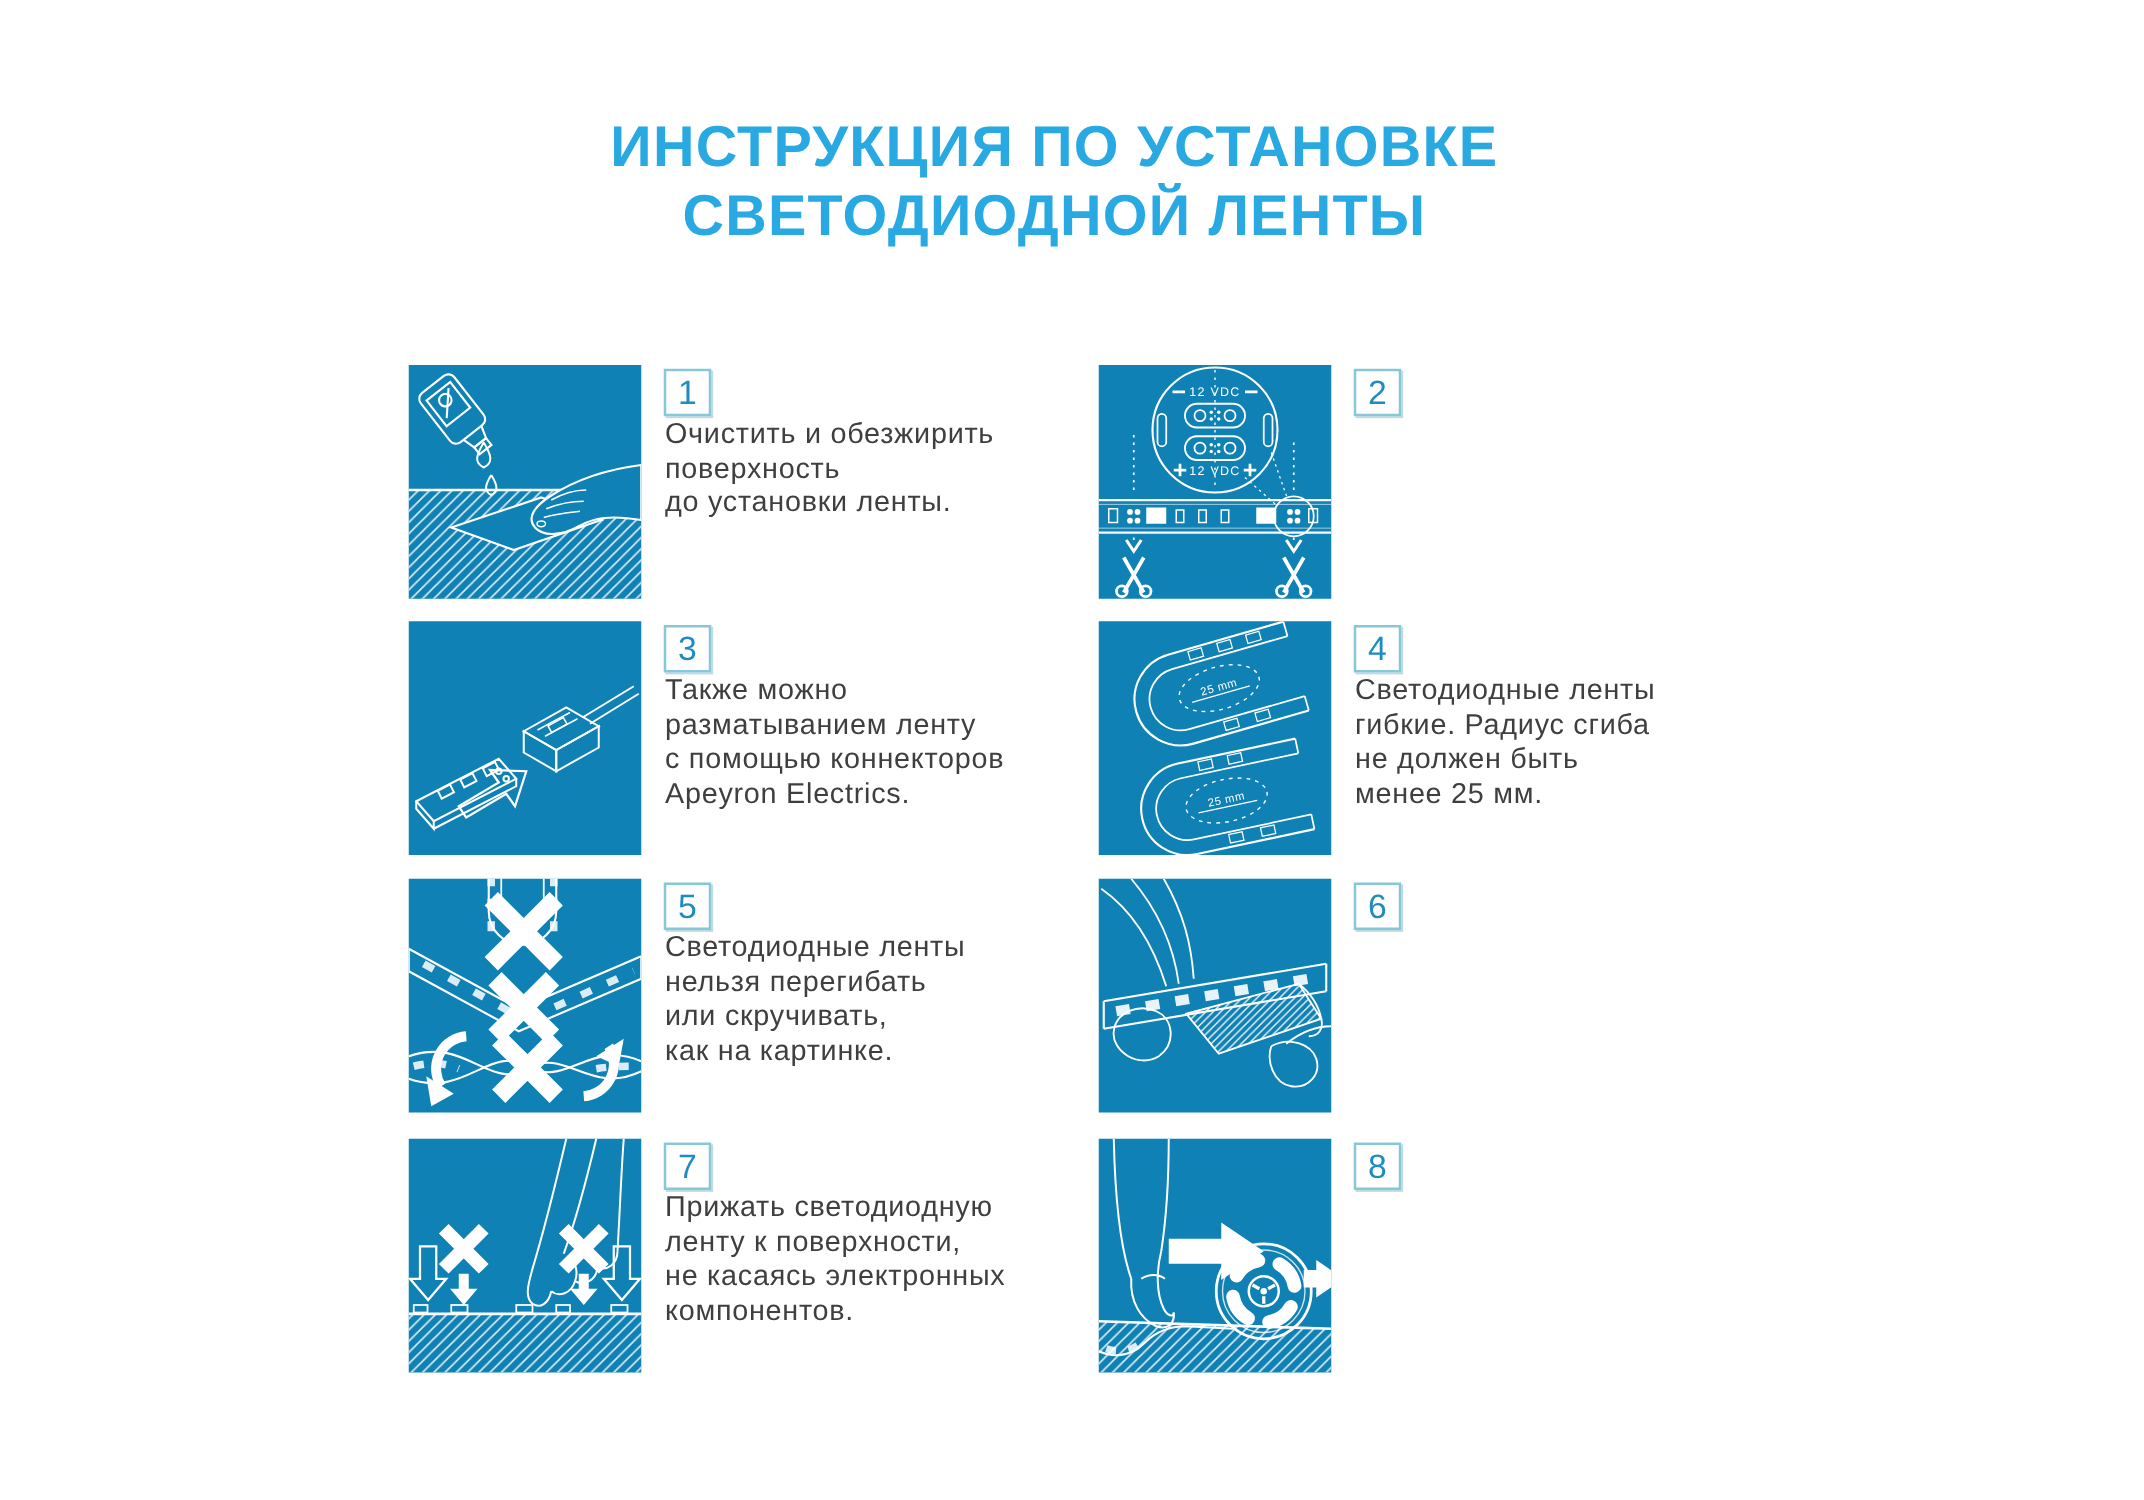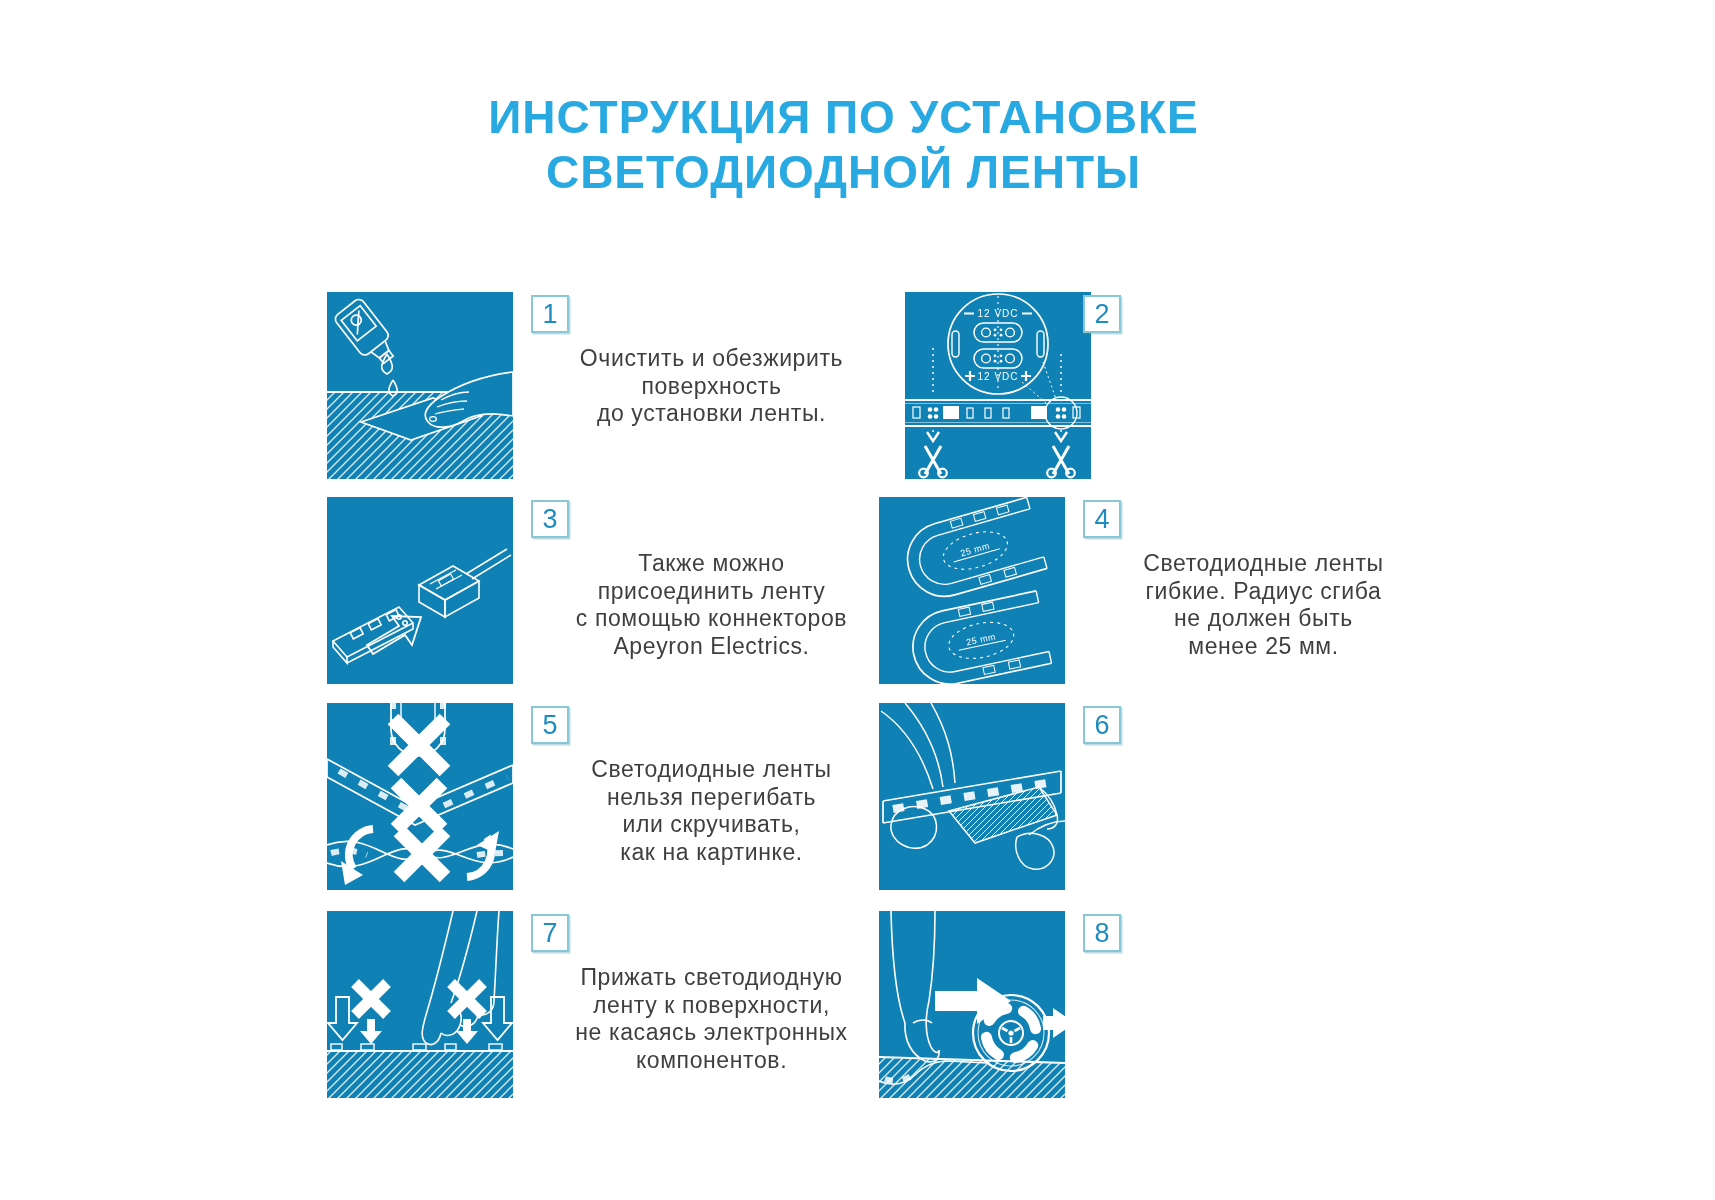--- a/index.html
+++ b/index.html
@@ -30,25 +30,24 @@
   .step-text{position:absolute;width:360px;}
   .numbox{
     width:38px;height:38px;margin-top:3px;
     border:2px solid var(--number-box-border);
     background:#fff;
     box-shadow:1.5px 1.5px 0 rgba(70,150,175,.35);
     color:var(--step-number);
     font-size:27px;line-height:34px;text-align:center;
   }
   .step-text p{
-    margin:12px 0 0 1px;
+    margin:0 0 0 1px;
     color:var(--body-text);
     font-size:23px;line-height:27.5px;letter-spacing:.6px;
     white-space:pre-line;
-    text-align:center;
   }
   .lbl{font-size:10px;letter-spacing:1px;fill:currentColor;font-family:"Liberation Sans",sans-serif;}
   .lbl-sm{font-size:9px;letter-spacing:.5px;fill:currentColor;font-family:"Liberation Sans",sans-serif;}
 </style>
 </head>
 <body>
 
 <div class="page">
 
   <div class="title">
@@ -85,21 +84,21 @@
       </g>
     </svg>
   </div>
   <div class="step-text" style="left:531px;top:292px">
     <div class="numbox">1</div>
     <p>Очистить и обезжирить
 поверхность
 до установки ленты.</p>
   </div>
 
-  <div class="step-illus" style="left:905px;top:292px">
+  <div class="step-illus" style="left:879px;top:292px">
     <svg viewBox="0 0 186 187">
       <g stroke="currentColor" fill="none">
         <line x1="0" y1="108" x2="186" y2="108" stroke-width="1.8"></line>
         <line x1="0" y1="134" x2="186" y2="134" stroke-width="1.8"></line>
         <line x1="0" y1="111.5" x2="186" y2="111.5" stroke-width=".7" opacity=".7"></line>
         <line x1="0" y1="130.5" x2="186" y2="130.5" stroke-width=".7" opacity=".7"></line>
         <rect x="8" y="115" width="7" height="11" stroke-width="1.2"></rect>
         <rect x="38" y="114" width="16" height="13" fill="currentColor" stroke="none"></rect>
         <rect x="62" y="116" width="6" height="10" stroke-width="1.2"></rect>
         <rect x="80" y="116" width="6" height="10" stroke-width="1.2"></rect>
@@ -188,21 +187,21 @@
         <g>
           <path d="M139,77 L180,52 M145,82 L184,58"></path>
         </g>
         <path d="M40,148 l32,-19 -7,-10 29,1 -9,28 -7,-10 -32,19 z" stroke-width="1.8"></path>
       </g>
     </svg>
   </div>
   <div class="step-text" style="left:531px;top:497px">
     <div class="numbox">3</div>
     <p>Также можно
-присоединить ленту
+разматыванием ленту
 с помощью коннекторов
 Apeyron Electrics.</p>
   </div>
 
   <div class="step-illus" style="left:879px;top:497px">
     <svg viewBox="0 0 186 187">
       <g transform="translate(8,12) rotate(-16 90,40)" stroke="currentColor" fill="none">
         <path d="M152,4 L56,4 A37,37 0 0 0 56,78 L152,78" stroke-width="1.7"></path>
         <path d="M152,16 L56,16 A25,25 0 0 0 56,66 L152,66" stroke-width="1.4"></path>
         <path d="M152,4 V16 M152,66 V78" stroke-width="1.4"></path>

